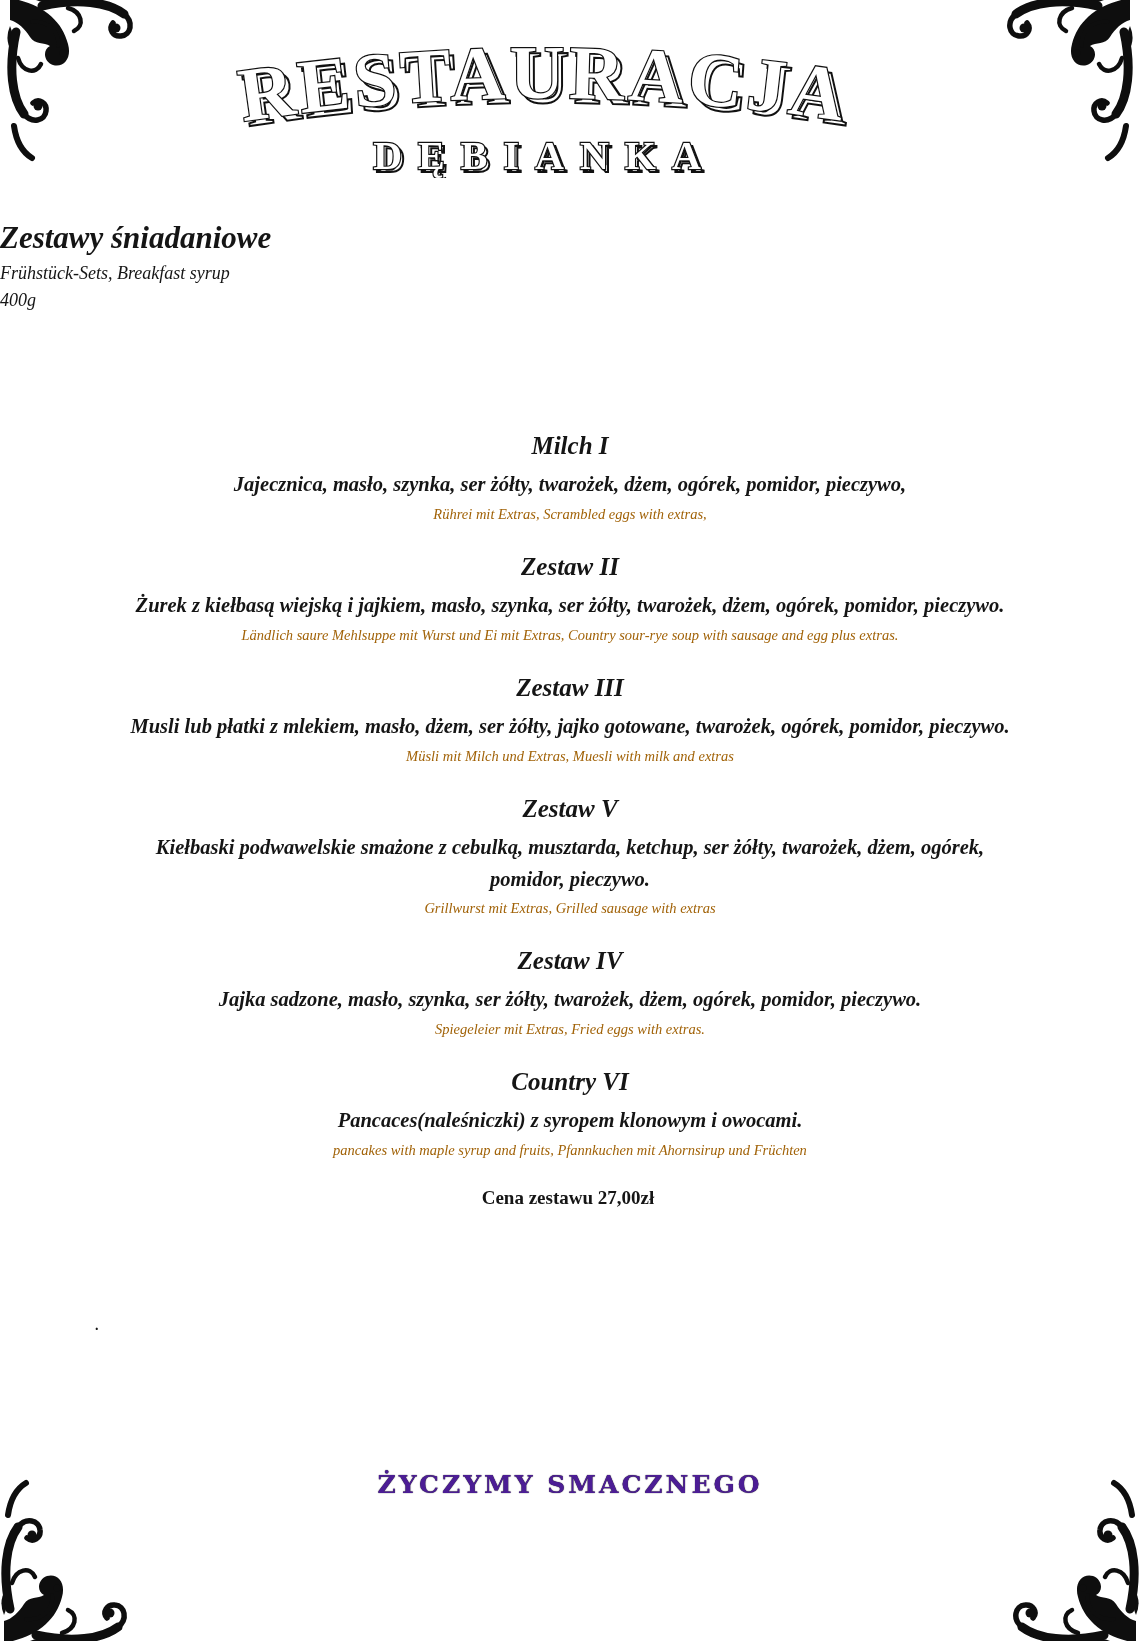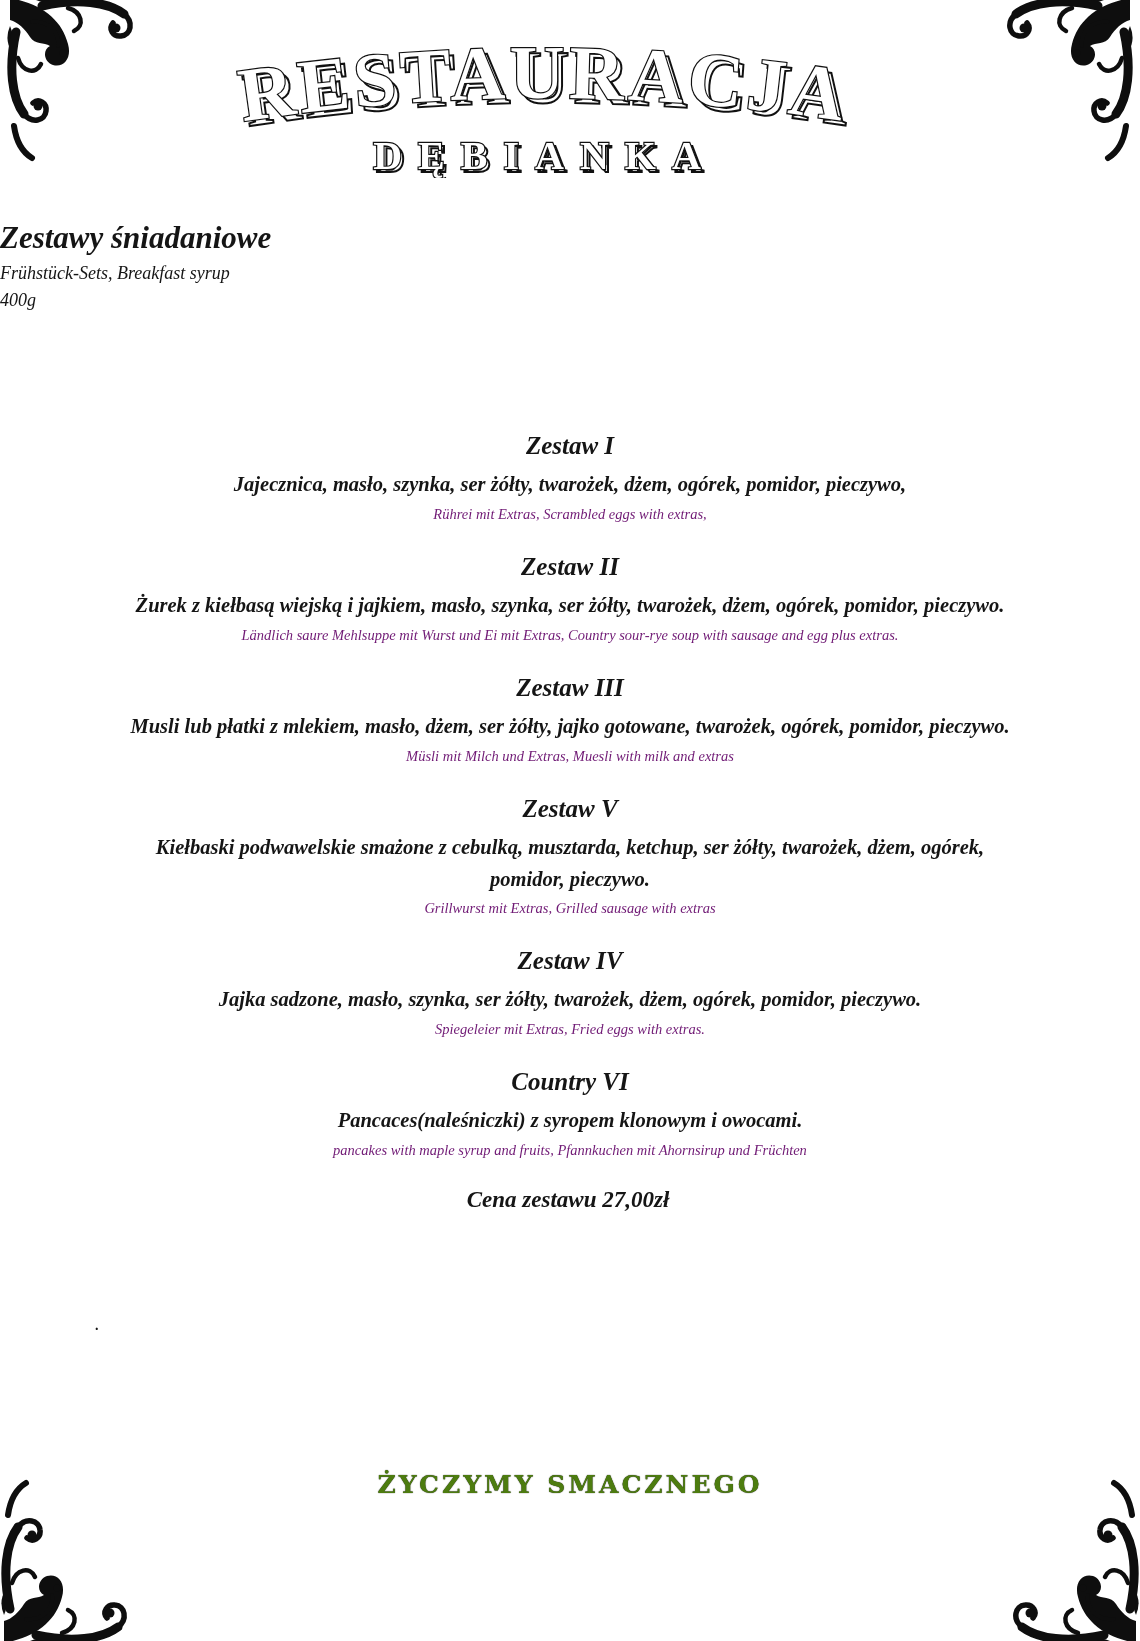--- a/index.html
+++ b/index.html
@@ -32,28 +32,28 @@
   .menu-sub{font-size:18px;font-style:italic;margin:7px 0 0 0;}
   .menu-weight{font-size:18px;font-style:italic;margin:6px 0 0 0;}
   
   .sections{position:absolute;top:430px;left:0;width:100%;text-align:center;}
   .section{margin:0 0 27px 0;}
   .section-heading{font-size:25px;font-weight:bold;font-style:italic;margin:0 0 8px 0;line-height:1.25;}
   .section-desc{
     font-size:20.5px;font-weight:bold;font-style:italic;line-height:1.55;
     max-width:880px;margin:0 auto 4px auto;
   }
-  .section-trans{font-size:14.5px;font-style:italic;margin:0;line-height:1.3;color:#701a75;}
-  .price-line{font-size:23px;font-weight:bold;font-style:italic;margin:22px 4px 0 0;}
+  .section-trans{font-size:14.5px;font-style:italic;margin:0;line-height:1.3;color:#a16207;}
+  .price-line{font-size:19px;font-weight:bold;margin:22px 4px 0 0;}
   
   .stray-mark{position:absolute;top:1318px;left:95px;font-size:14px;font-weight:bold;}
   .footer-line{
     position:absolute;top:1470px;left:0;width:100%;text-align:center;
     font-family:"DejaVu Serif","Liberation Serif",serif;
-    font-size:25px;font-weight:bold;letter-spacing:3px;color:#4d7c0f;
+    font-size:25px;font-weight:bold;letter-spacing:3px;color:#4c1d95;
     text-shadow:0 0 1px #000;
   }
 </style>
 </head>
 <body>
 
 <div class="corner tl">
   <svg viewBox="0 0 130 168">
     <g fill="#0e0e0e">
       <path d="M4,2 C36,8 56,24 62,48 C66,62 58,72 47,69 C38,66 36,54 44,50 C38,46 29,49 24,41 C19,33 12,26 4,24 Z"></path>
@@ -168,21 +168,21 @@
 
 <div class="title-block">
   <h1 class="menu-title">Zestawy śniadaniowe</h1>
   <p class="menu-sub">Frühstück-Sets, Breakfast syrup</p>
   <p class="menu-weight">400g</p>
 </div>
 
 <div class="sections">
 
   <div class="section">
-    <h2 class="section-heading">Zestaw I</h2>
+    <h2 class="section-heading">Milch I</h2>
     <p class="section-desc">Jajecznica, masło, szynka, ser żółty, twarożek, dżem, ogórek, pomidor, pieczywo,</p>
     <p class="section-trans">Rührei mit Extras, Scrambled eggs with extras,</p>
   </div>
 
   <div class="section">
     <h2 class="section-heading">Zestaw II</h2>
     <p class="section-desc">Żurek z kiełbasą wiejską i jajkiem, masło, szynka, ser żółty, twarożek, dżem, ogórek, pomidor, pieczywo.</p>
     <p class="section-trans">Ländlich saure Mehlsuppe mit Wurst und Ei mit Extras, Country sour-rye soup with sausage and egg plus extras.</p>
   </div>
 

